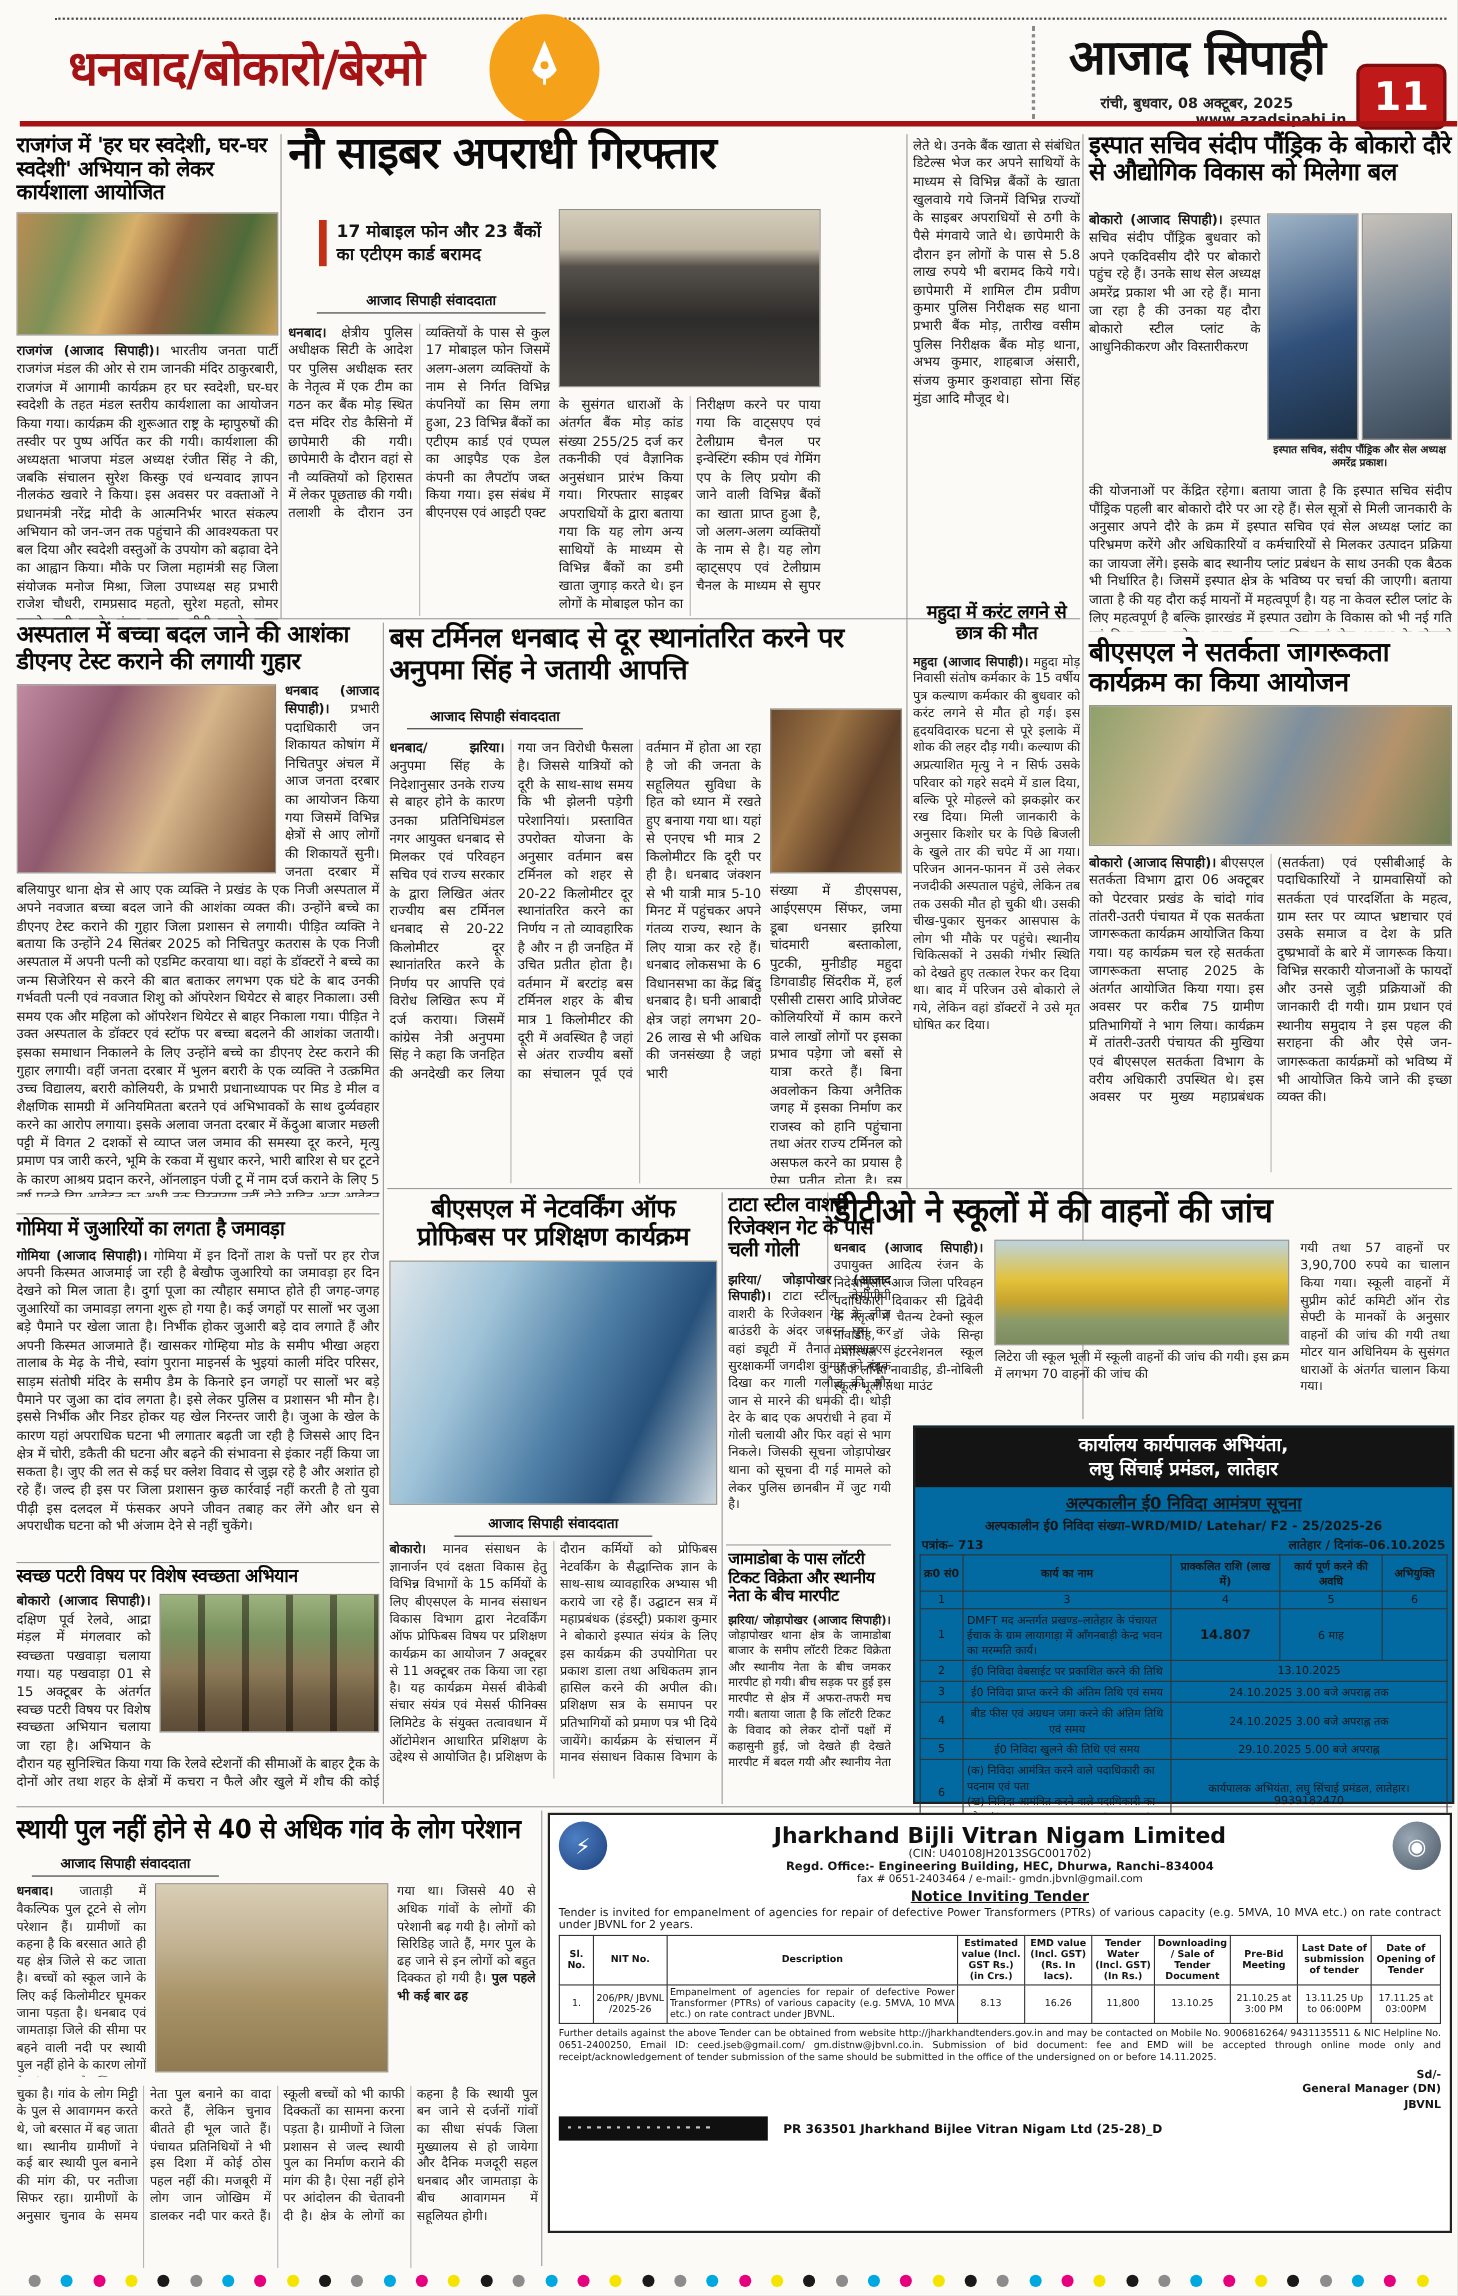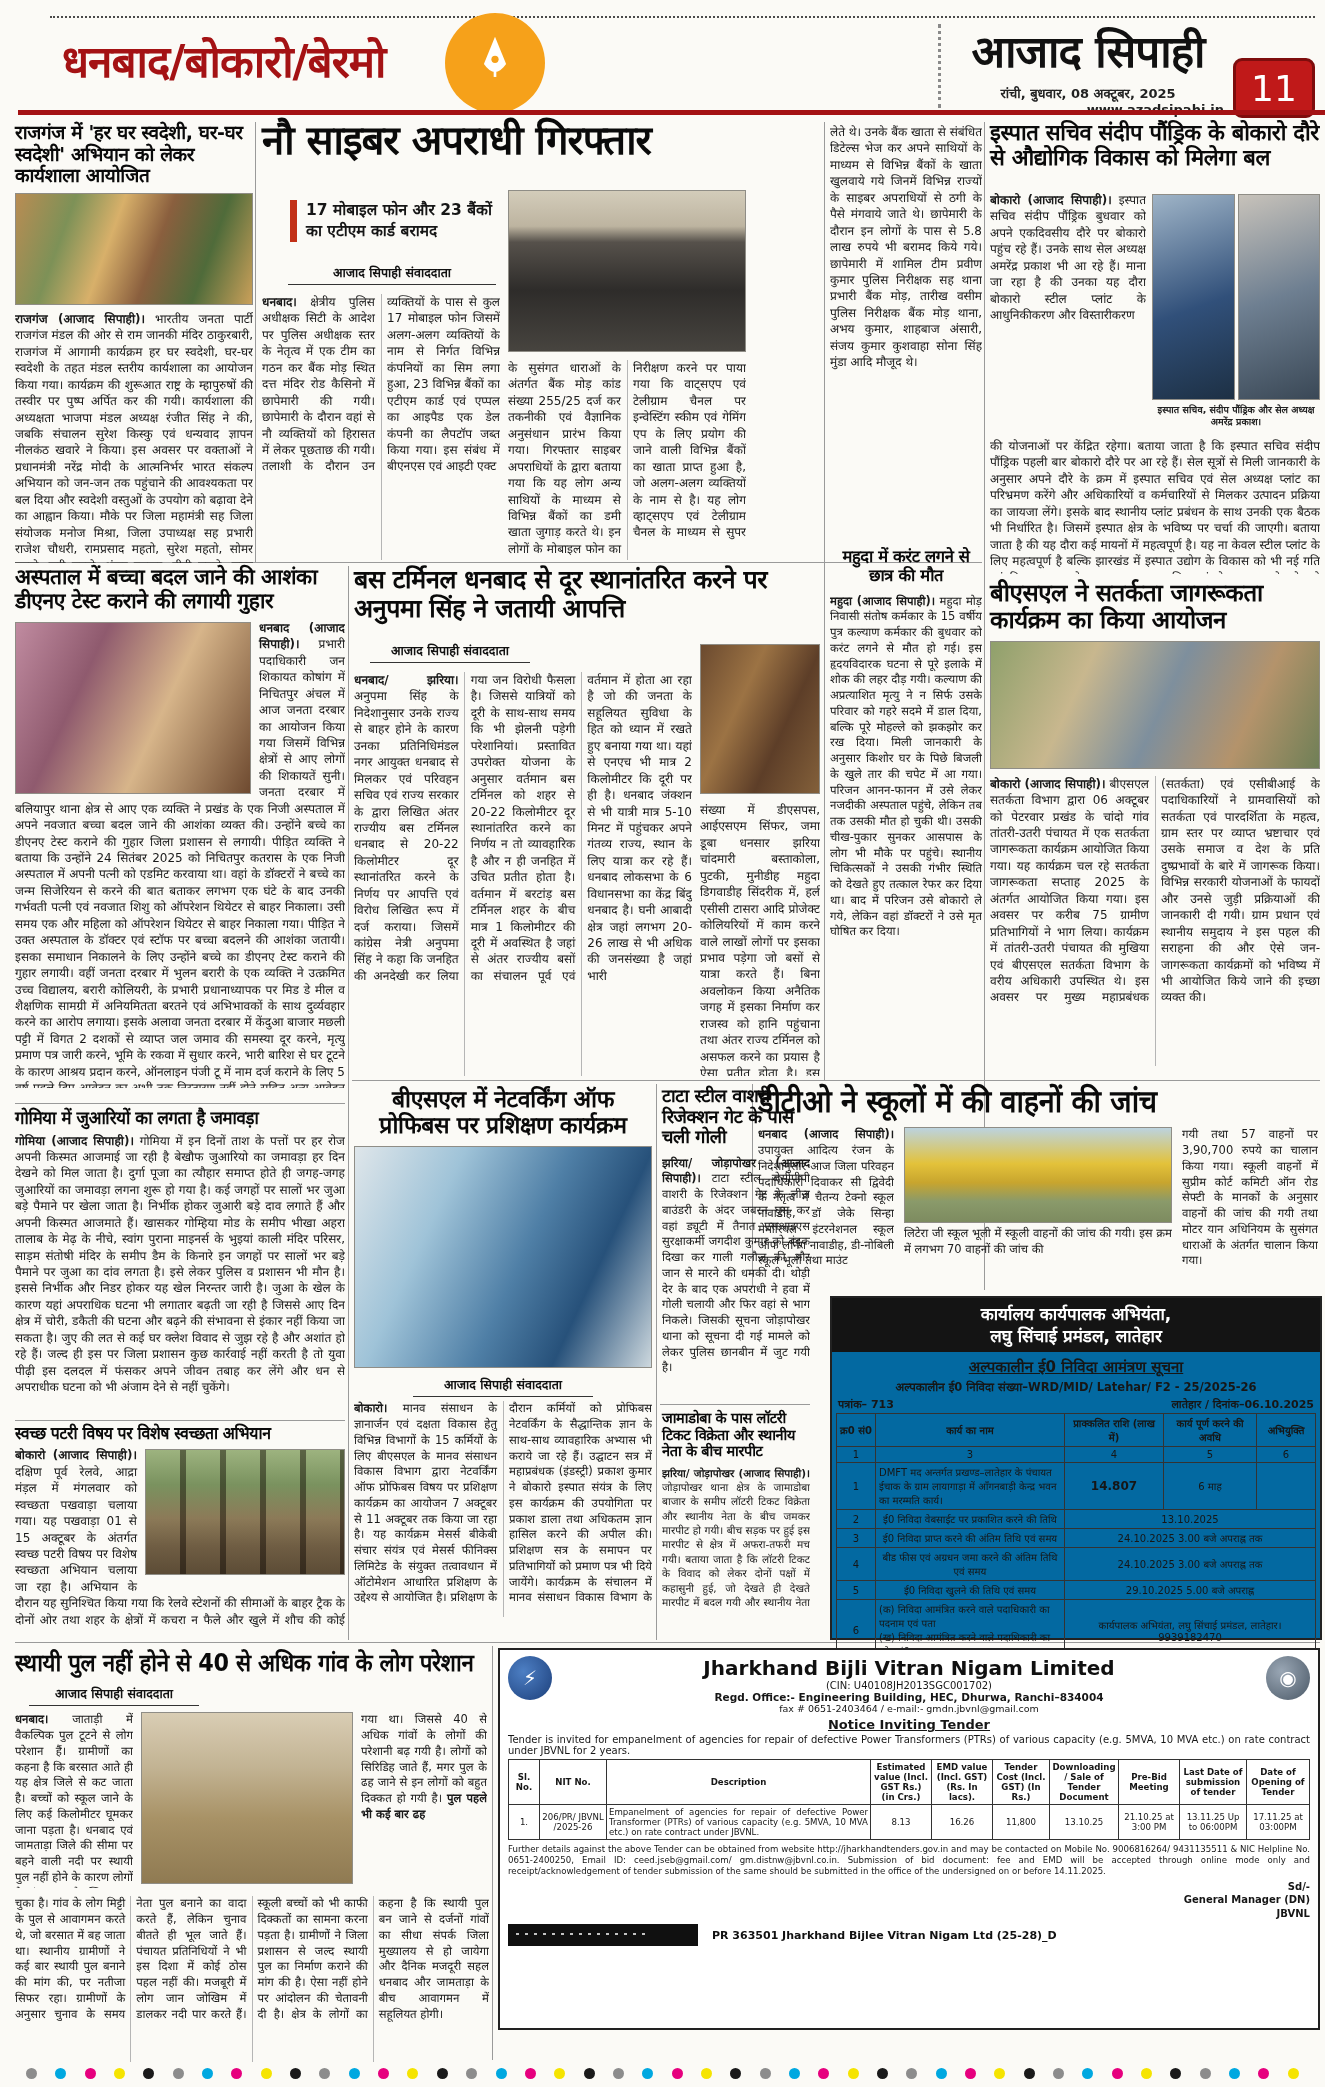--- a/index.html
+++ b/index.html
@@ -8,21 +8,21 @@
   .abs{position:absolute;}
   
   .dotted-top{border-top:2px dotted #4a4a4a;height:0;}
   .section-title{font-size:44px;font-weight:bold;color:#a41214;letter-spacing:-1px;white-space:nowrap;}
   .red-rule{background:#a41214;}
   .logo-circle{width:100px;height:100px;border-radius:50%;background:#f6a11a;display:flex;align-items:center;justify-content:center;}
   .paper-name{font-size:44px;font-weight:bold;color:#111;text-align:center;letter-spacing:-1px;white-space:nowrap;}
   .paper-date{font-size:13px;font-weight:bold;text-align:center;color:#222;}
   .paper-url{font-size:13px;font-weight:bold;text-align:right;color:#222;}
   .page-no-box{background:#c01919;border:3px solid #7e0d0d;border-radius:9px;color:#fff;
-               font-size:36px;font-weight:normal;display:flex;align-items:center;justify-content:center;}
+               font-size:36px;font-weight:bold;display:flex;align-items:center;justify-content:center;}
   .v-dotted{border-left:3px dotted #8a8a8a;width:0;}
   
   .vrule{background:#9a9a9a;width:1px;}
   .hrule{background:#9a9a9a;height:1px;}
   
   .hl{font-weight:bold;color:#0a0a0a;line-height:1.14;letter-spacing:-0.4px;}
   .nowrap{white-space:nowrap;}
   .condense{display:inline-block;transform:scaleX(0.93);transform-origin:0 50%;white-space:nowrap;}
   .center{text-align:center;}
   .body-text{font-size:12px;line-height:1.37;text-align:justify;color:#191919;overflow:hidden;}
@@ -382,21 +382,21 @@
     <div class="jb-nit">Notice Inviting Tender</div>
     <div class="jb-intro">Tender is invited for empanelment of agencies for repair of defective Power Transformers (PTRs) of various capacity (e.g. 5MVA, 10 MVA etc.) on rate contract under JBVNL for 2 years.</div>
     <table class="jtable">
       <tbody>
           <tr>
         <th style="width:26px;">Sl. No.</th>
         <th style="width:62px;">NIT No.</th>
         <th>Description</th>
         <th style="width:56px;">Estimated value (Incl. GST Rs.) (in Crs.)</th>
         <th style="width:56px;">EMD value (Incl. GST) (Rs. In lacs).</th>
-        <th style="width:52px;">Tender Cost (Incl. GST) (In Rs.)</th>
+        <th style="width:52px;">Tender Water (Incl. GST) (In Rs.)</th>
         <th style="width:64px;">Downloading / Sale of Tender Document</th>
         <th style="width:56px;">Pre-Bid Meeting</th>
         <th style="width:62px;">Last Date of submission of tender</th>
         <th style="width:58px;">Date of Opening of Tender</th>
       </tr>
       <tr>
         <td>1.</td>
         <td>206/PR/ JBVNL /2025-26</td>
         <td class="desc">Empanelment of agencies for repair of defective Power Transformer (PTRs) of various capacity (e.g. 5MVA, 10 MVA etc.) on rate contract under JBVNL.</td>
         <td>8.13</td>

